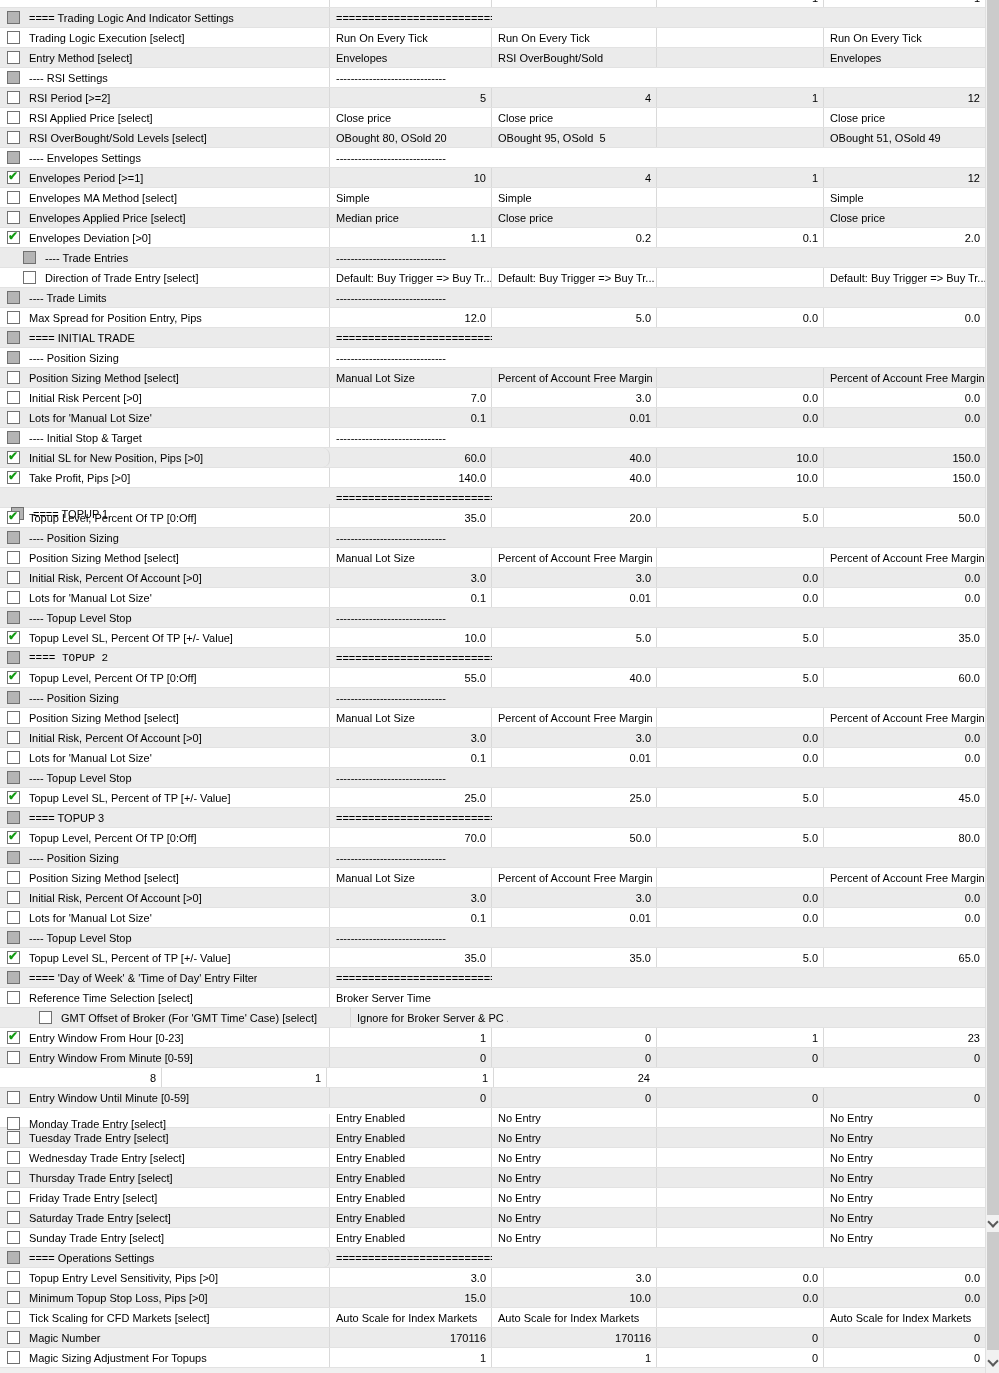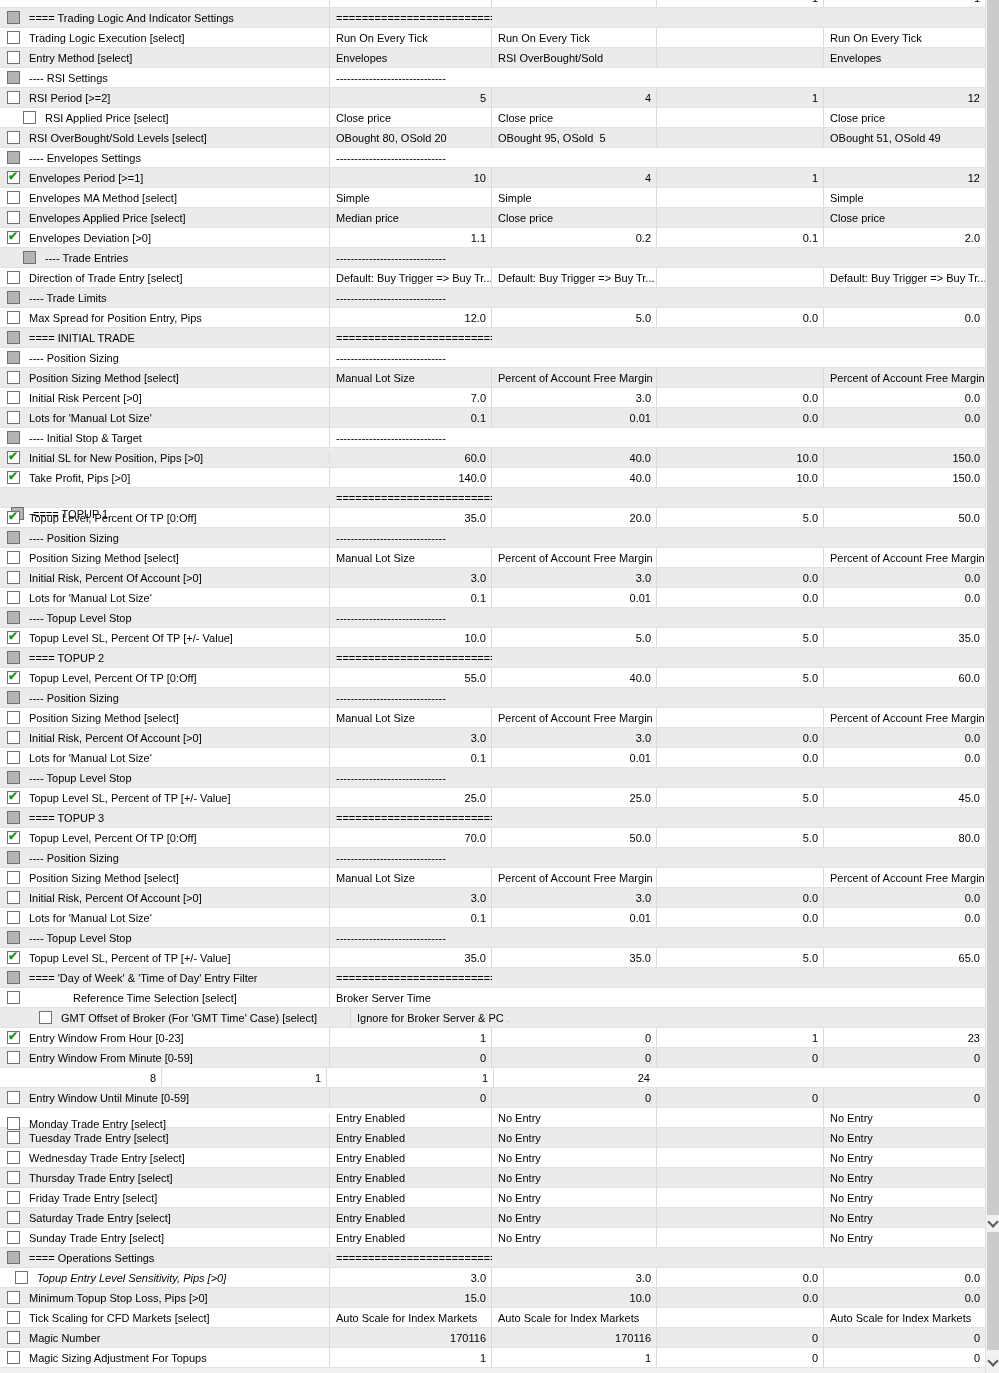--- a/index.html
+++ b/index.html
@@ -80,21 +80,21 @@
           <div class="cell c-stop tl"></div>
         </div>
         <div class="row odd">
           <div class="cell c-name bord tl" style="padding-left: 0px;"><span class="cb unchecked"></span><span class="lbl">RSI Period [&gt;=2]</span></div>
           <div class="cell c-val bord tr">5</div>
           <div class="cell c-start bord tr">4</div>
           <div class="cell c-step bord tr">1</div>
           <div class="cell c-stop tr">12</div>
         </div>
         <div class="row even">
-          <div class="cell c-name bord tl" style="padding-left: 16px;"><span class="cb unchecked"></span><span class="lbl">RSI Applied Price [select]</span></div>
+          <div class="cell c-name bord tl" style="padding-left: 0px;"><span class="cb unchecked"></span><span class="lbl">RSI Applied Price [select]</span></div>
           <div class="cell c-val bord tl">Close price</div>
           <div class="cell c-start bord tl">Close price</div>
           <div class="cell c-step bord tl"></div>
           <div class="cell c-stop tl">Close price</div>
         </div>
         <div class="row odd">
           <div class="cell c-name bord tl" style="padding-left: 0px;"><span class="cb unchecked"></span><span class="lbl">RSI OverBought/Sold Levels [select]</span></div>
           <div class="cell c-val bord tl">OBought 80, OSold 20</div>
           <div class="cell c-start bord tl">OBought 95, OSold  5</div>
           <div class="cell c-step bord tl"></div>
@@ -136,21 +136,21 @@
           <div class="cell c-stop tr">2.0</div>
         </div>
         <div class="row odd">
           <div class="cell c-name bord tl" style="padding-left: 16px;"><span class="cb section"></span><span class="lbl">---- Trade Entries</span></div>
           <div class="cell c-val tl">------------------------------</div>
           <div class="cell c-start tl"></div>
           <div class="cell c-step tl"></div>
           <div class="cell c-stop tl"></div>
         </div>
         <div class="row even">
-          <div class="cell c-name bord tl" style="padding-left: 0px;"><span class="cb unchecked"></span><span class="lbl">Direction of Trade Entry [select]</span></div>
+          <div class="cell c-name bord tl" style="padding-left: 16px;"><span class="cb unchecked"></span><span class="lbl">Direction of Trade Entry [select]</span></div>
           <div class="cell c-val bord tl">Default: Buy Trigger =&gt; Buy Tr...</div>
           <div class="cell c-start bord tl">Default: Buy Trigger =&gt; Buy Tr...</div>
           <div class="cell c-step bord tl"></div>
           <div class="cell c-stop tl">Default: Buy Trigger =&gt; Buy Tr...</div>
         </div>
         <div class="row odd">
           <div class="cell c-name bord tl" style="padding-left: 0px;"><span class="cb section"></span><span class="lbl">---- Trade Limits</span></div>
           <div class="cell c-val tl">------------------------------</div>
           <div class="cell c-start tl"></div>
           <div class="cell c-step tl"></div>
@@ -269,21 +269,21 @@
           <div class="cell c-stop tl"></div>
         </div>
         <div class="row even">
           <div class="cell c-name bord tl" style="padding-left: 0px;"><span class="cb checked"></span><span class="lbl">Topup Level SL, Percent Of TP [+/- Value]</span></div>
           <div class="cell c-val bord tr">10.0</div>
           <div class="cell c-start bord tr">5.0</div>
           <div class="cell c-step bord tr">5.0</div>
           <div class="cell c-stop tr">35.0</div>
         </div>
         <div class="row odd">
-          <div class="cell c-name bord tl" style="padding-left: 0px;"><span class="cb section"></span><span class="lbl">==== TOPUP 2</span></div>
+          <div class="cell c-name bord tl" style="padding-left: 0px; font-family: Liberation Mono, monospace;"><span class="cb section"></span><span class="lbl">==== TOPUP 2</span></div>
           <div class="cell c-val tl">====================================</div>
           <div class="cell c-start tl"></div>
           <div class="cell c-step tl"></div>
           <div class="cell c-stop tl"></div>
         </div>
         <div class="row even">
           <div class="cell c-name bord tl" style="padding-left: 0px;"><span class="cb checked"></span><span class="lbl">Topup Level, Percent Of TP [0:Off]</span></div>
           <div class="cell c-val bord tr">55.0</div>
           <div class="cell c-start bord tr">40.0</div>
           <div class="cell c-step bord tr">5.0</div>
@@ -388,21 +388,21 @@
           <div class="cell c-stop tr">65.0</div>
         </div>
         <div class="row odd">
           <div class="cell c-name bord tl" style="padding-left: 0px;"><span class="cb section"></span><span class="lbl">==== 'Day of Week' &amp; 'Time of Day' Entry Filter</span></div>
           <div class="cell c-val tl">====================================</div>
           <div class="cell c-start tl"></div>
           <div class="cell c-step tl"></div>
           <div class="cell c-stop tl"></div>
         </div>
         <div class="row even">
-          <div class="cell c-name bord tl" style="padding-left: 0px; gap: 44px;"><span class="cb unchecked"></span><span class="lbl">Reference Time Selection [select]</span></div>
+          <div class="cell c-name bord tl" style="padding-left: 0px;"><span class="cb unchecked"></span><span class="lbl">Reference Time Selection [select]</span></div>
           <div class="cell c-val tl">Broker Server Time</div>
           <div class="cell c-start tl"></div>
           <div class="cell c-step tl"></div>
           <div class="cell c-stop tl"></div>
         </div>
         <div class="row odd">
           <div class="cell c-name bord tl" style="padding-left: 0px; margin-left: 32px;"><span class="cb unchecked"></span><span class="lbl">GMT Offset of Broker (For 'GMT Time' Case) [select]</span></div>
           <div class="cell c-val tl">Ignore for Broker Server &amp; PC ...</div>
           <div class="cell c-start tl"></div>
           <div class="cell c-step tl"></div>
@@ -485,21 +485,21 @@
           <div class="cell c-stop tl">No Entry</div>
         </div>
         <div class="row odd">
           <div class="cell c-name bord tl" style="padding-left: 0px; border-radius: 6px;"><span class="cb section"></span><span class="lbl">==== Operations Settings</span></div>
           <div class="cell c-val tl">====================================</div>
           <div class="cell c-start tl"></div>
           <div class="cell c-step tl"></div>
           <div class="cell c-stop tl"></div>
         </div>
         <div class="row even">
-          <div class="cell c-name bord tl" style="padding-left: 8px; font-style: italic;"><span class="cb unchecked"></span><span class="lbl">Topup Entry Level Sensitivity, Pips [&gt;0]</span></div>
+          <div class="cell c-name bord tl" style="padding-left: 0px;"><span class="cb unchecked"></span><span class="lbl">Topup Entry Level Sensitivity, Pips [&gt;0]</span></div>
           <div class="cell c-val bord tr">3.0</div>
           <div class="cell c-start bord tr">3.0</div>
           <div class="cell c-step bord tr">0.0</div>
           <div class="cell c-stop tr">0.0</div>
         </div>
         <div class="row odd">
           <div class="cell c-name bord tl" style="padding-left: 0px;"><span class="cb unchecked"></span><span class="lbl">Minimum Topup Stop Loss, Pips [&gt;0]</span></div>
           <div class="cell c-val bord tr">15.0</div>
           <div class="cell c-start bord tr">10.0</div>
           <div class="cell c-step bord tr">0.0</div>

